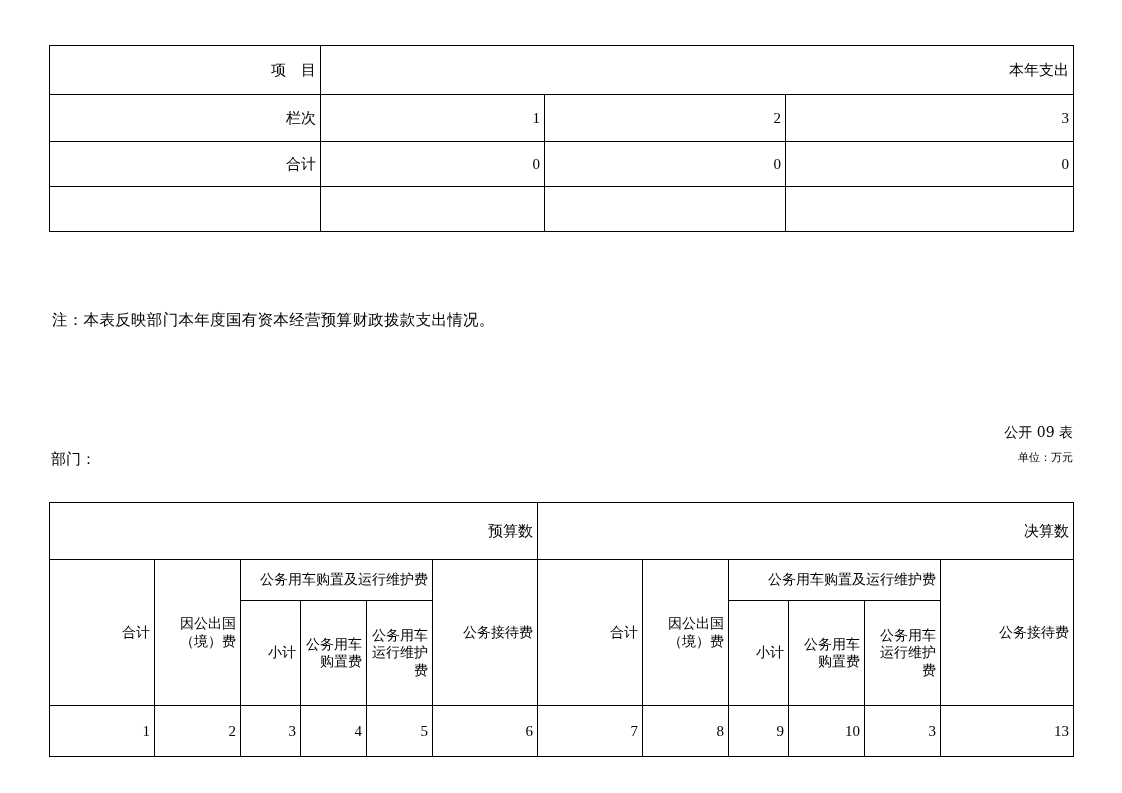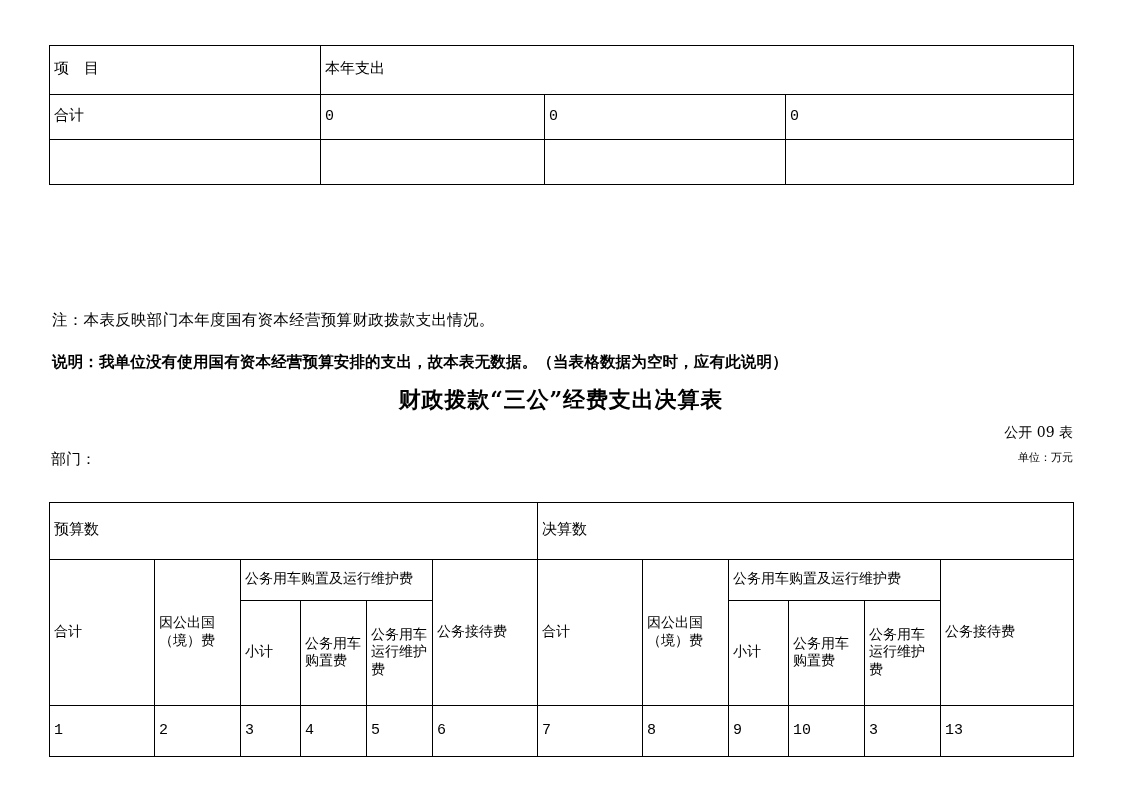--- a/index.html
+++ b/index.html
@@ -23,24 +23,24 @@
     padding: 0;
   }
 
   
   .tbl {
     border-collapse: collapse;
     table-layout: fixed;
   }
   .tbl td {
     border: 1px solid #000000;
-    text-align: left;
+    text-align: right;
     vertical-align: middle;
     font-size: 15px;
-    font-family: Liberation Mono, monospace;
+    font-family: Liberation Serif, serif;
     padding: 2px 4px;
     line-height: 1.25;
   }
 
   #table-one {
     position: absolute;
     left: 49px;
     top: 45px;
     width: 1024px;
   }
@@ -127,38 +127,42 @@
       <col style="width:224px">
       <col style="width:241px">
       <col style="width:288px">
     </colgroup>
     <tbody>
       <tr>
         <td class="r1" colspan="2">项　目</td>
         <td class="r1" colspan="3">本年支出</td>
       </tr>
       <tr>
+        <td class="r3" colspan="2">栏次</td>
+        <td class="r3">1</td>
+        <td class="r3">2</td>
+        <td class="r3">3</td>
+      </tr>
+      <tr>
         <td class="r4" colspan="2">合计</td>
         <td class="r4">0</td>
         <td class="r4">0</td>
         <td class="r4">0</td>
       </tr>
       <tr>
         <td class="r5" colspan="2"></td>
         <td class="r5"></td>
         <td class="r5"></td>
         <td class="r5"></td>
       </tr>
     </tbody>
   </table>
 
   <div class="note">注：本表反映部门本年度国有资本经营预算财政拨款支出情况。</div>
-  <div class="explain">说明：我单位没有使用国有资本经营预算安排的支出，故本表无数据。（当表格数据为空时，应有此说明）</div>
-
-  <div class="doc-title">财政拨款“三公”经费支出决算表</div>
+
   <div class="table-code">公开 09 表</div>
   <div class="dept-label">部门：</div>
   <div class="unit-label">单位：万元</div>
 
   <table id="table-two" class="tbl">
     <colgroup>
       <col style="width:105px">
       <col style="width:86px">
       <col style="width:60px">
       <col style="width:66px">

